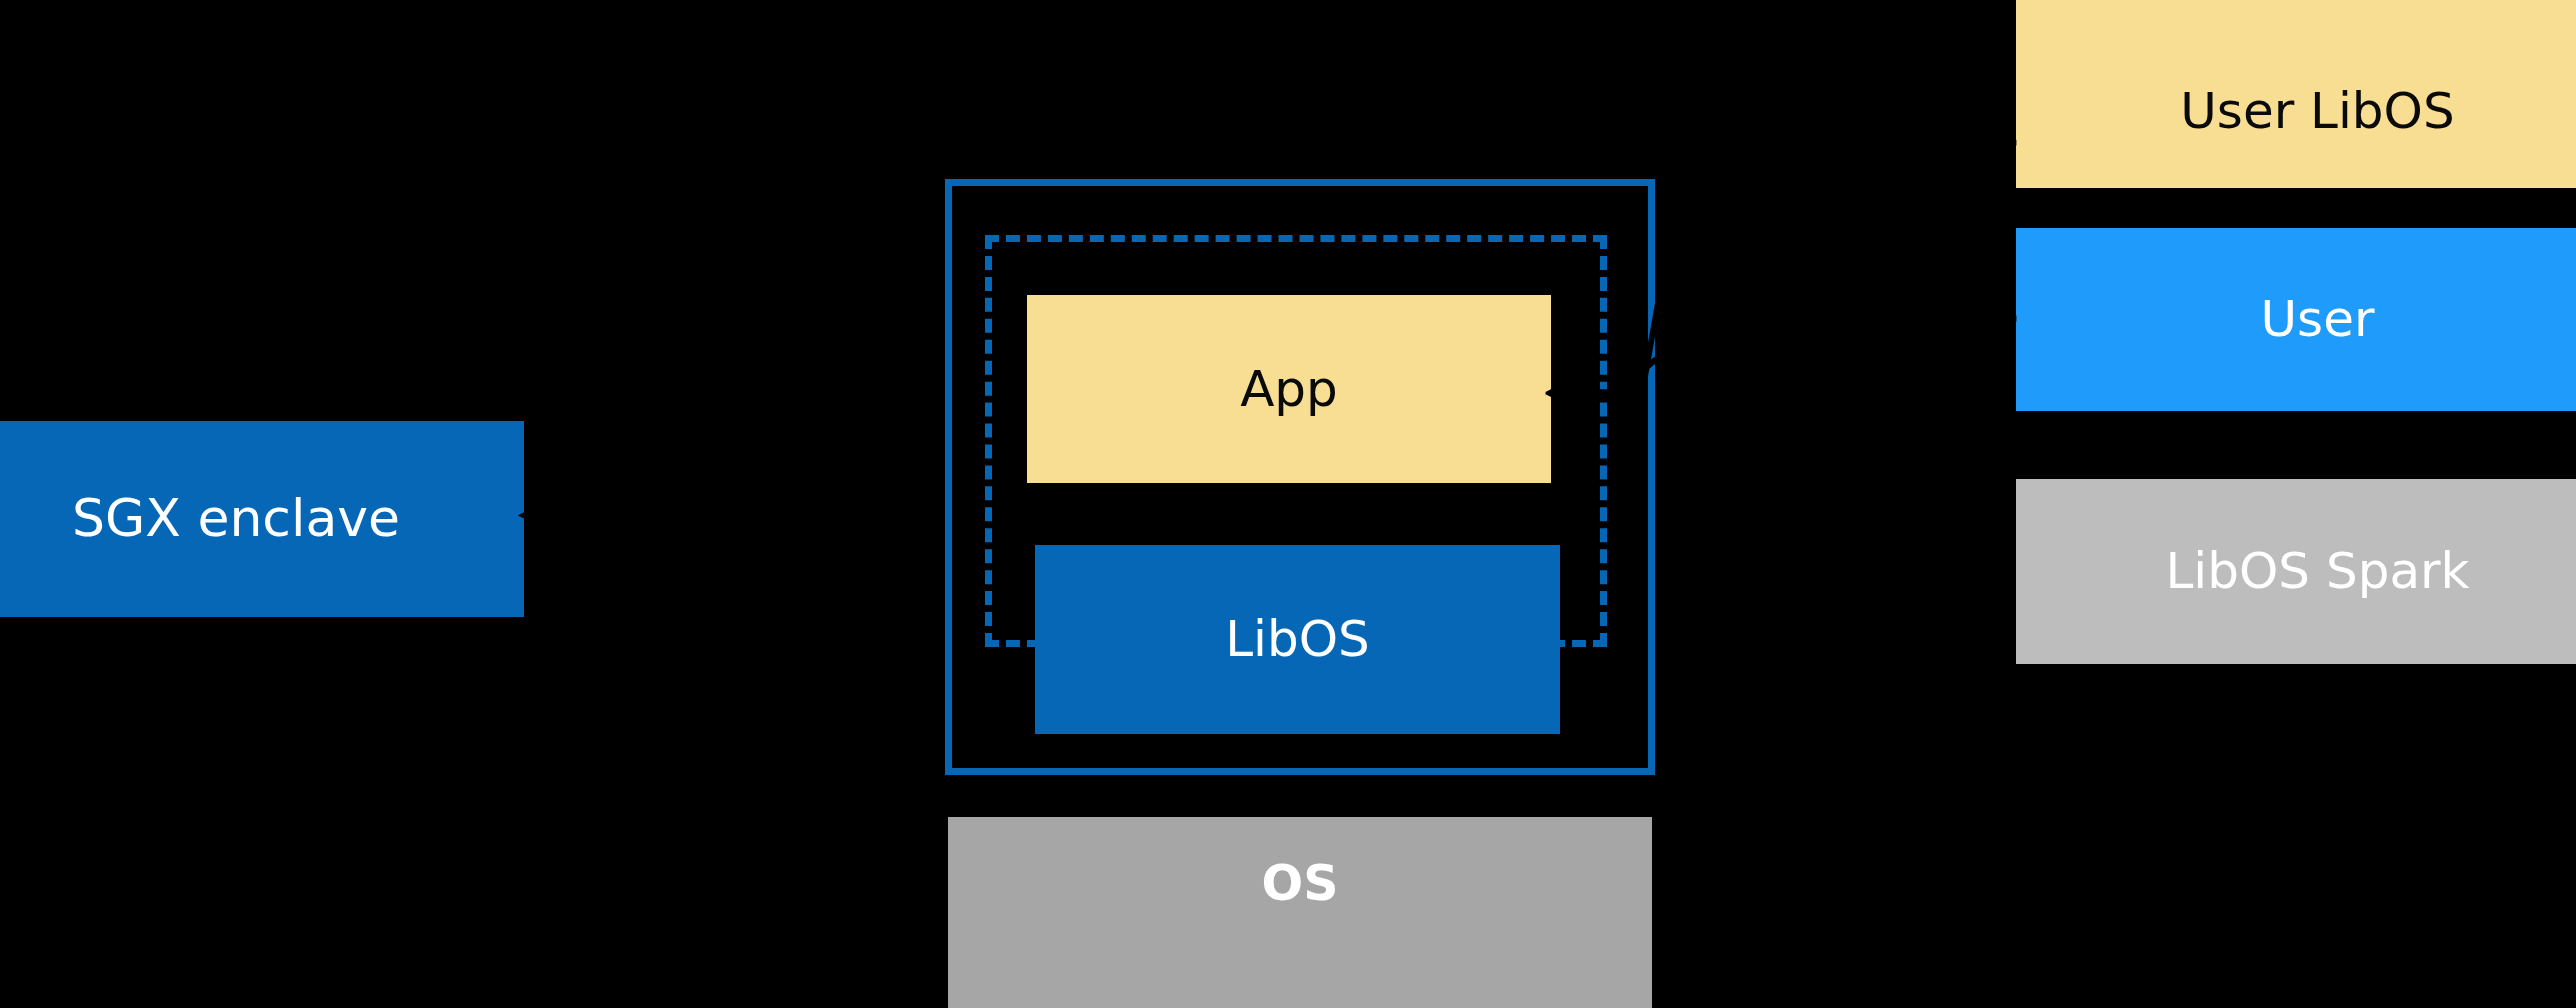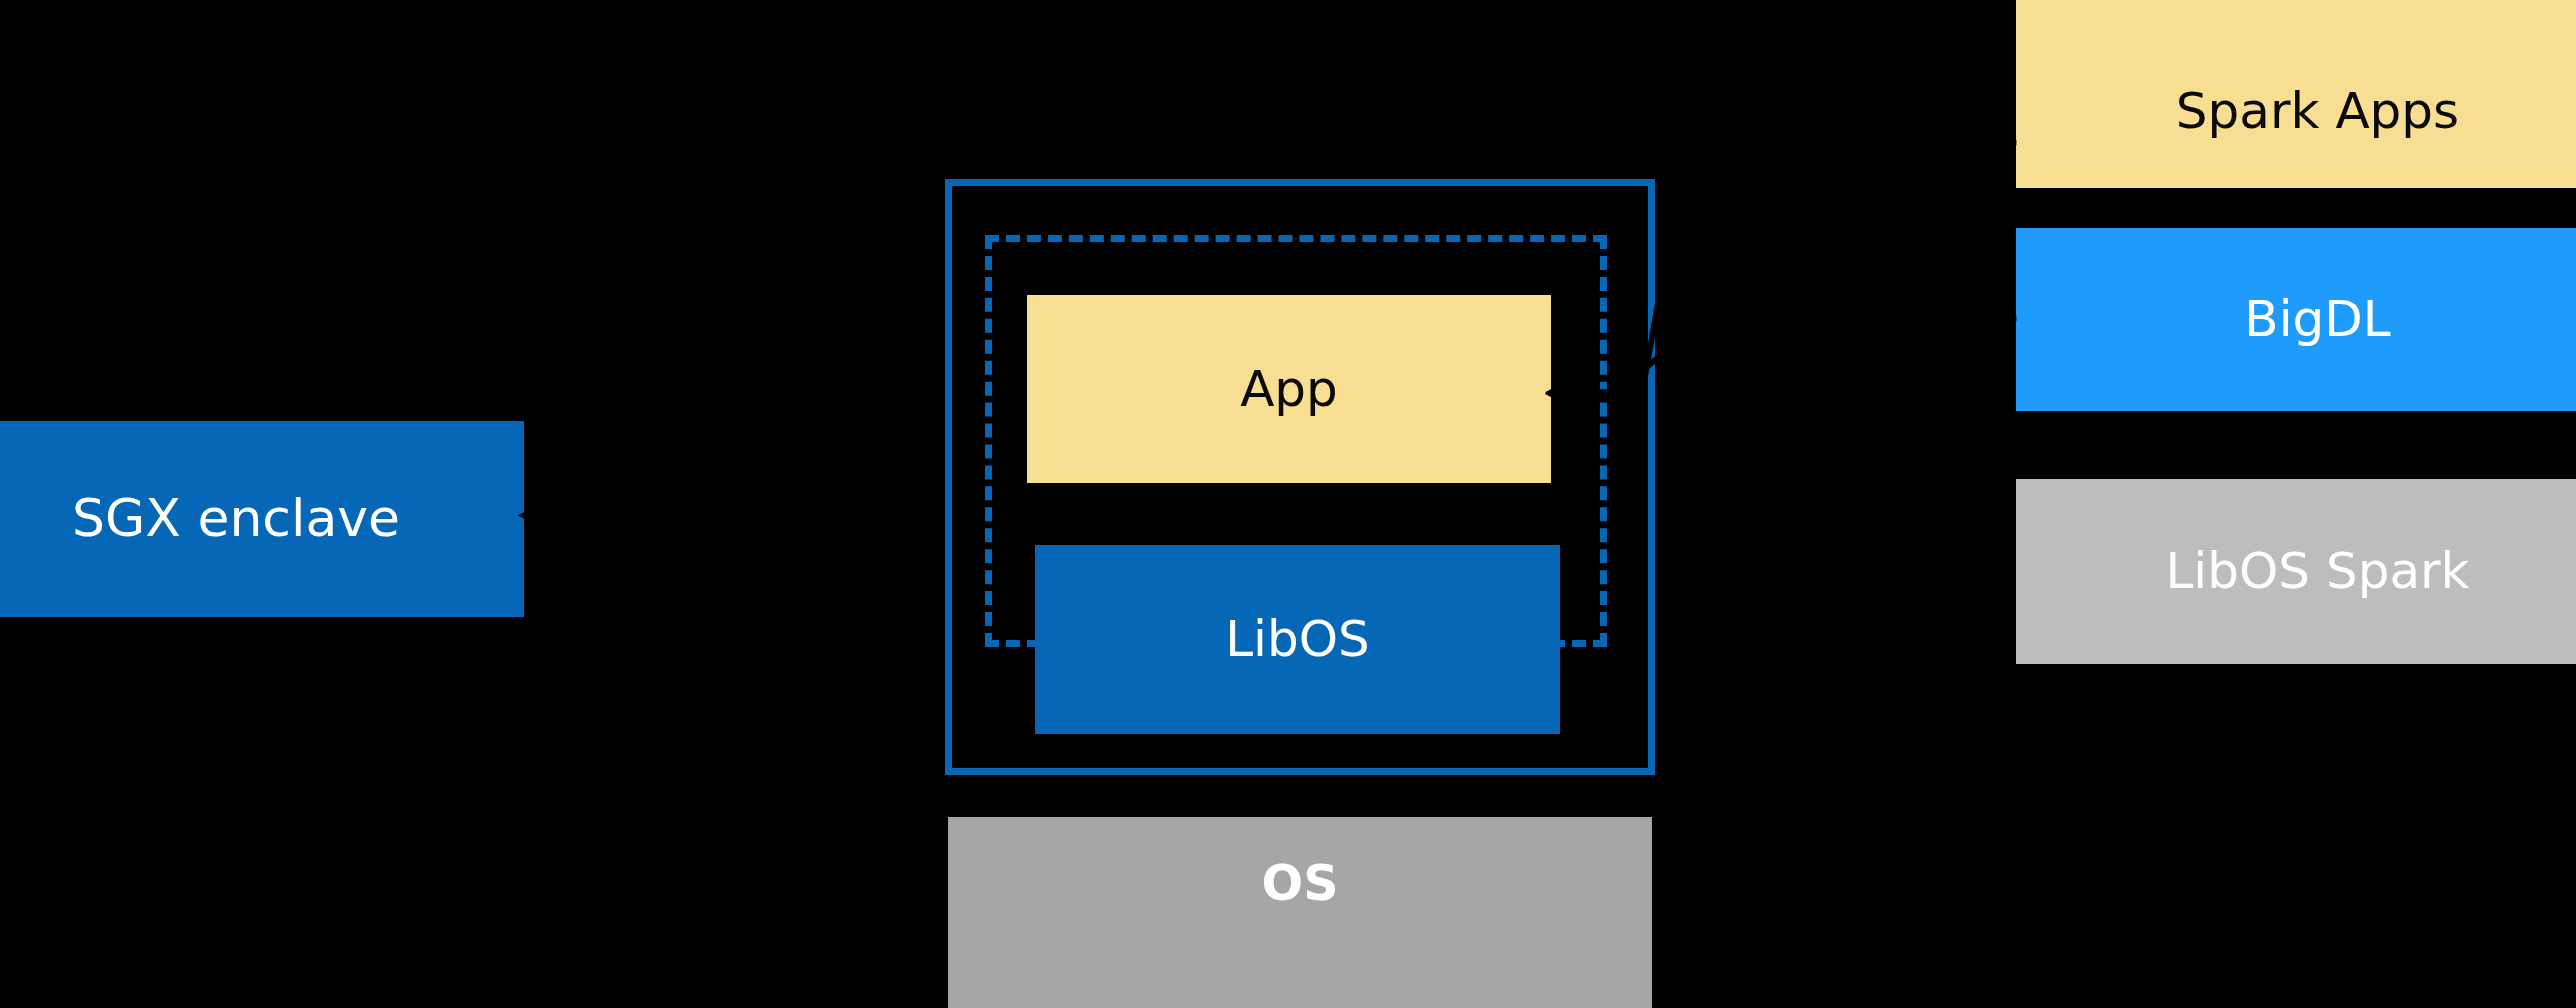--- a/index.html
+++ b/index.html
@@ -162,25 +162,25 @@
 
   <div class="node" id="app-box">
     <span>App</span>
   </div>
 
   <div class="node" id="os-box">
     <span>OS</span>
   </div>
 
   <div class="node" id="user-apps-box">
-    <span>Spark Apps</span>
+    <span>User LibOS</span>
   </div>
 
   <div class="node" id="bigdl-box">
-    <span>BigDL</span>
+    <span>User</span>
   </div>
 
   <div class="node" id="apache-spark-box">
     <span>LibOS Spark</span>
   </div>
 
   <svg id="connector-layer" viewBox="0 0 3075 1204" width="2576" height="1009">
     <defs>
       <marker id="arrowhead-black" markerWidth="9" markerHeight="9" refX="8" refY="4.5" orient="auto" markerUnits="strokeWidth">
         <path d="M0,0 L9,4.5 L0,9 z" fill="#000000"></path>

